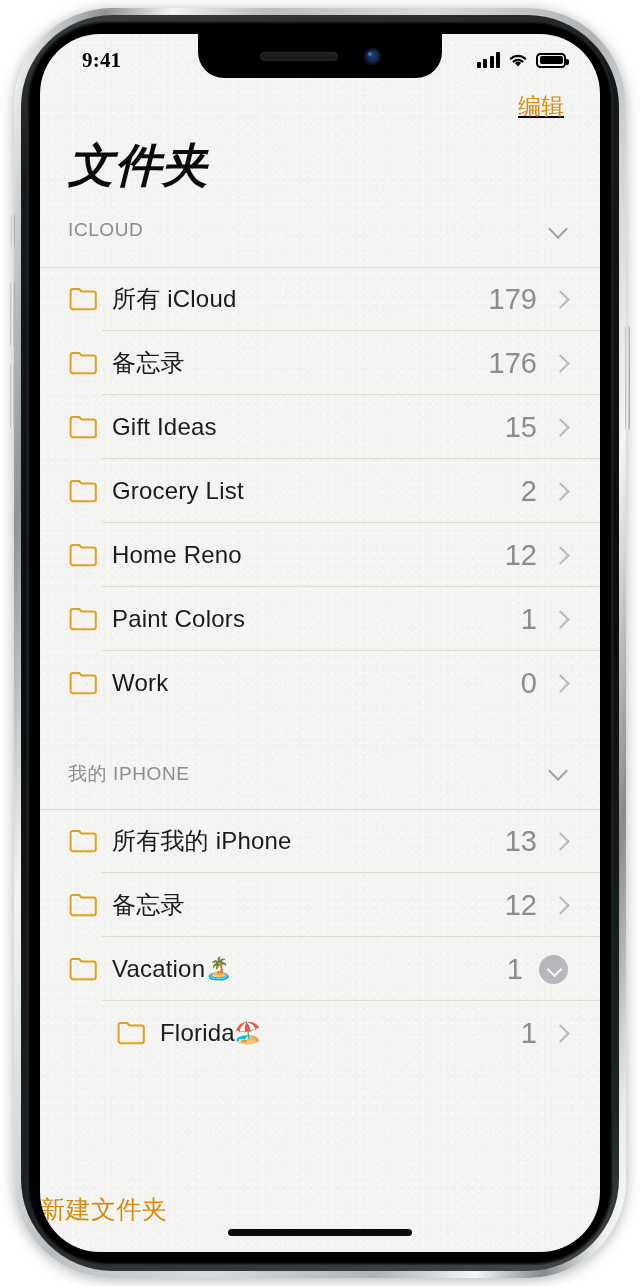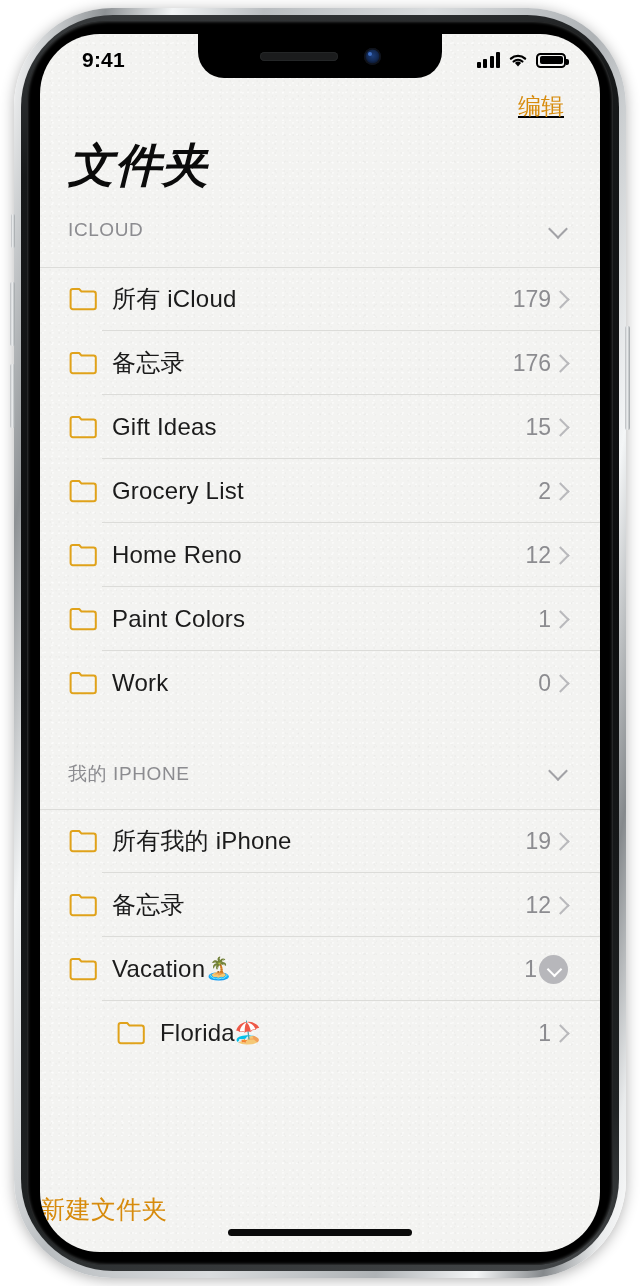--- a/index.html
+++ b/index.html
@@ -103,20 +103,21 @@
   
   .statusbar {
     position: absolute;
     top: 0; left: 0; right: 0;
     height: 46px;
     display: flex;
     align-items: center;
     justify-content: space-between;
     padding: 6px 34px 0 42px;
     z-index: 30;
+    font-family: Liberation Serif, serif;
   }
   .status-time {
     font-size: 21px;
     font-weight: 700;
     color: #000;
     letter-spacing: 0.2px;
   }
   .status-right {
     display: flex;
     align-items: center;
@@ -258,23 +259,23 @@
   .row-label {
     flex: 1;
     font-size: 24px;
     color: #1b1b1b;
     letter-spacing: 0.2px;
     white-space: nowrap;
   }
   .row-emoji { font-size: 22px; }
 
   .row-count {
-    font-size: 23px;
+    font-size: 29px;
     color: #8c8c90;
-    margin-right: 2px;
+    margin-right: 16px;
   }
 
   .chev-right {
     width: 15px; height: 15px;
     position: relative;
     flex-shrink: 0;
   }
   .chev-right::before {
     content: "";
     position: absolute;
@@ -451,21 +452,21 @@
           <div class="section-gap"></div>
           <div class="section-header">
             <div class="sh-label">我的 IPHONE</div>
             <div class="chev-down"></div>
           </div>
           <div class="row first-in-section">
             <svg viewBox="0 0 30 24" class="folder-icon">
               <path d="M2.6 4.2 a2.2 2.2 0 0 1 2.2-2.2 h6.4 l2.3 2.6 h12.1 a2.2 2.2 0 0 1 2.2 2.2 v13.2 a2.2 2.2 0 0 1 -2.2 2.2 h-20.8 a2.2 2.2 0 0 1 -2.2 -2.2 Z" fill="none" stroke="#e0a21a" stroke-width="2" stroke-linejoin="round"></path>
             </svg>
             <div class="row-label">所有我的 iPhone</div>
-            <div class="row-count">19</div>
+            <div class="row-count">13</div>
             <div class="chev-right"></div>
           </div>
           <div class="row">
             <svg viewBox="0 0 30 24" class="folder-icon">
               <path d="M2.6 4.2 a2.2 2.2 0 0 1 2.2-2.2 h6.4 l2.3 2.6 h12.1 a2.2 2.2 0 0 1 2.2 2.2 v13.2 a2.2 2.2 0 0 1 -2.2 2.2 h-20.8 a2.2 2.2 0 0 1 -2.2 -2.2 Z" fill="none" stroke="#e0a21a" stroke-width="2" stroke-linejoin="round"></path>
             </svg>
             <div class="row-label">备忘录</div>
             <div class="row-count">12</div>
             <div class="chev-right"></div>
           </div>

